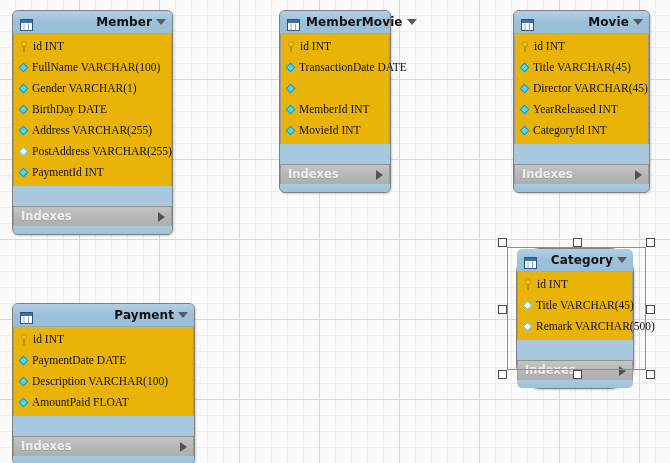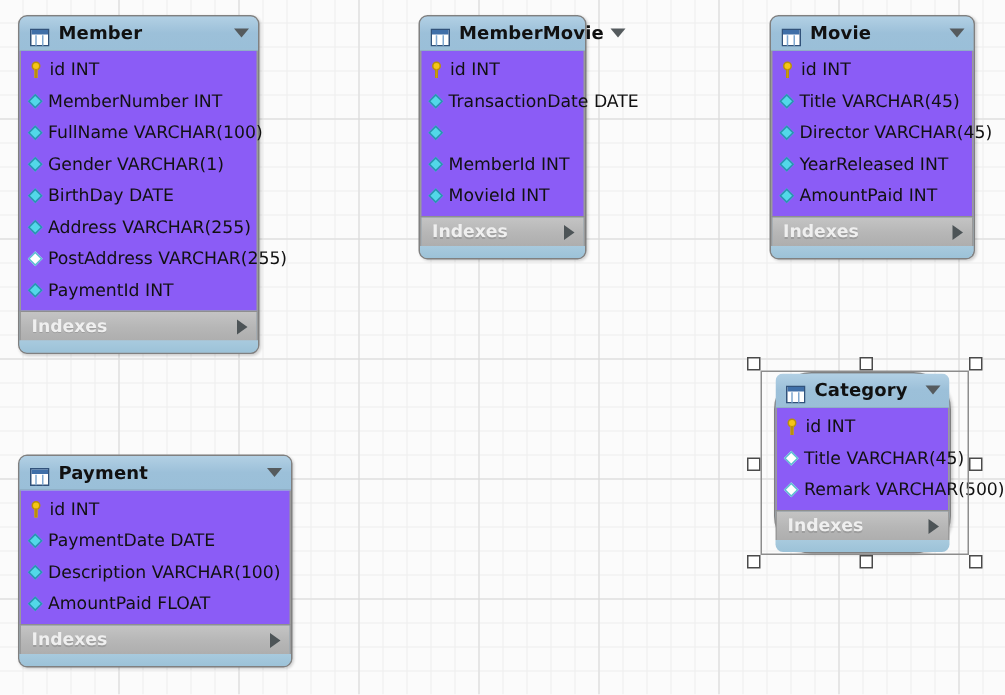--- a/index.html
+++ b/index.html
@@ -35,20 +35,21 @@
   .tbl-header {
     position: relative;
     height: 23px;
     box-sizing: border-box;
     border-radius: 5px 5px 0 0;
     background: linear-gradient(to bottom, #b2d0e4 0%, #9cc0d9 50%, #9abfd8 100%);
     border-bottom: 1px solid #8fafc6;
     display: flex;
     align-items: center;
     padding: 0 6px 0 7px;
+    text-align: right;
   }
   .tbl-icon {
     width: 13px;
     height: 12px;
     flex: 0 0 auto;
     margin-right: 6px;
     position: relative;
   }
   .tbl-title {
     font-size: 12px;
@@ -62,24 +63,25 @@
   .caret {
     width: 0; height: 0;
     flex: 0 0 auto;
     border-left: 5px solid transparent;
     border-right: 5px solid transparent;
     border-top: 6px solid #555b5e;
     margin-left: 4px;
   }
 
   .tbl-body {
-    background: #8b5cf6;
+    background: #eab308;
     border-left: 1px solid #9a9a9a;
     border-right: 1px solid #9a9a9a;
     padding: 2px 0 3px 0;
+    font-family: Liberation Serif, serif;
   }
   .col-row {
     display: flex;
     align-items: center;
     height: 21px;
     padding-left: 4px;
     white-space: nowrap;
   }
   .col-name {
     font-size: 11.5px;
@@ -137,20 +139,21 @@
   .tbl-indexes {
     height: 20px;
     box-sizing: border-box;
     background: linear-gradient(to bottom, #c4c4c4 0%, #b6b6b6 55%, #aeaeae 100%);
     border-top: 1px solid #8f8f8f;
     border-left: 1px solid #9a9a9a;
     border-right: 1px solid #9a9a9a;
     display: flex;
     align-items: center;
     padding: 0 6px 0 7px;
+    margin-top: 20px;
   }
   .idx-label {
     font-size: 11.5px;
     font-weight: bold;
     color: #efefef;
     flex: 1 1 auto;
     line-height: 13px;
     text-shadow: 0 1px 0 rgba(0,0,0,0.12);
   }
   .idx-caret {
@@ -194,26 +197,20 @@
             <rect x="3.5" y="4.5" width="1" height="7" fill="#7fa8d0"></rect>
             <rect x="8" y="4.5" width="1" height="7" fill="#7fa8d0"></rect>
           </svg></span>
         <span class="tbl-title">Member</span>
         <span class="caret"></span>
       </div>
       <div class="tbl-body">
         <div class="col-row">
           <span class="ico-key"></span>
           <span class="col-name">id INT</span>
-        </div>
-        <div class="col-row">
-          <span class="ico-dia filled">
-            <i></i>
-          </span>
-          <span class="col-name">MemberNumber INT</span>
         </div>
         <div class="col-row">
           <span class="ico-dia filled">
             <i></i>
           </span>
           <span class="col-name">FullName VARCHAR(100)</span>
         </div>
         <div class="col-row">
           <span class="ico-dia filled">
             <i></i>
@@ -328,21 +325,21 @@
         <div class="col-row">
           <span class="ico-dia filled">
             <i></i>
           </span>
           <span class="col-name">YearReleased INT</span>
         </div>
         <div class="col-row">
           <span class="ico-dia filled">
             <i></i>
           </span>
-          <span class="col-name">AmountPaid INT</span>
+          <span class="col-name">CategoryId INT</span>
         </div>
       </div>
       <div class="tbl-indexes">
         <span class="idx-label">Indexes</span>
         <span class="idx-caret"></span>
       </div>
       <div class="tbl-foot"></div>
     </div>
     <div class="table-fig" style="left: 516px; top: 248px; width: 118px; border-radius: 25px;">
       <div class="tbl-header">

